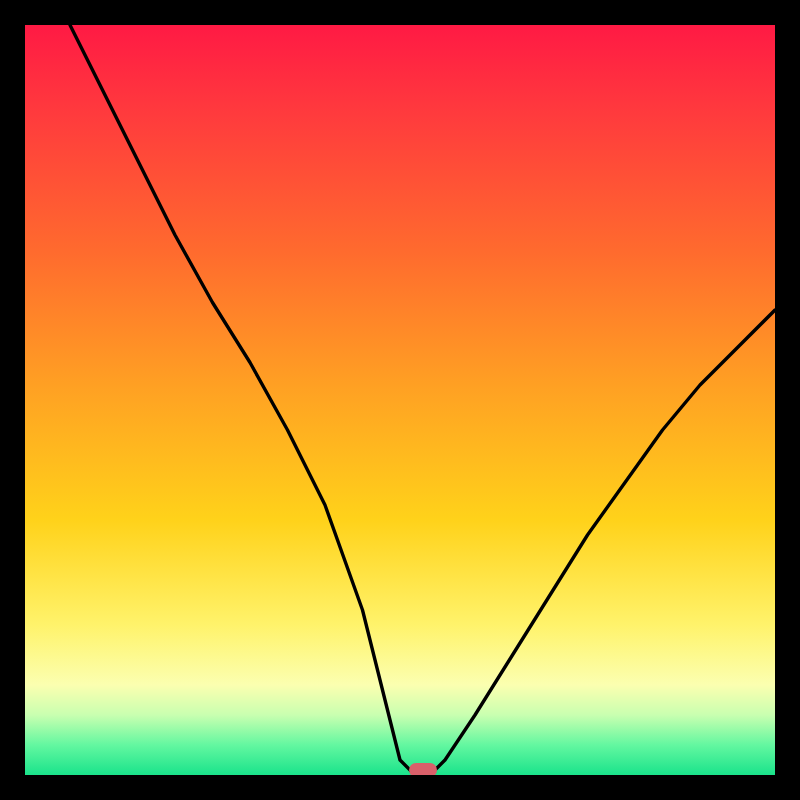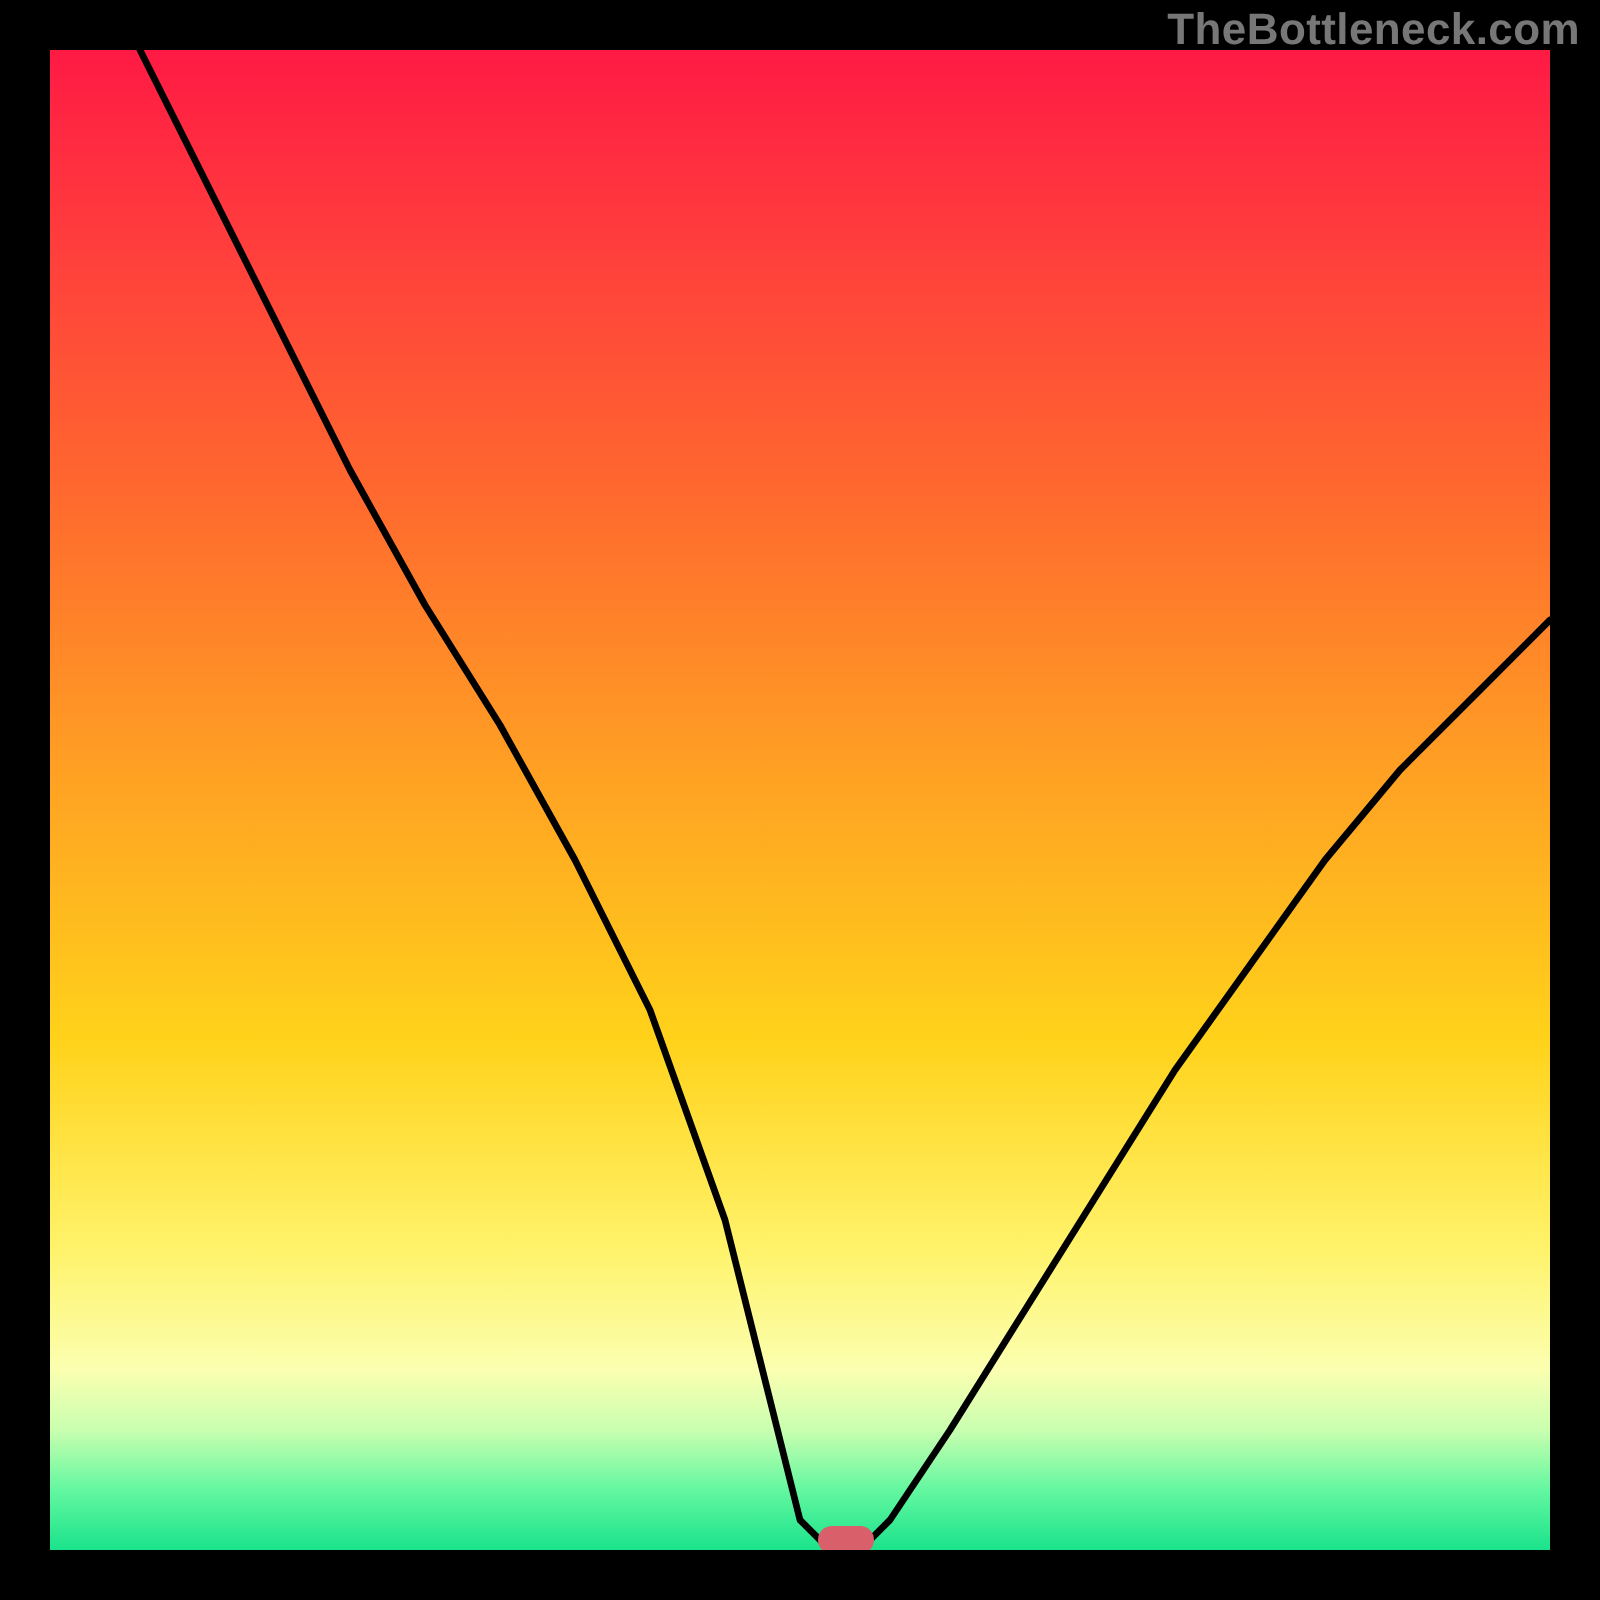--- a/index.html
+++ b/index.html
@@ -66,21 +66,20 @@
     height: 14px;
     border-radius: 7px;
     background: #d9606a;
     transform: translate(-50%, -50%);
   }
 </style>
 </head>
 <body>
 
 <div class="outer">
-  <div class="attribution">TheBottleneck.com</div>
 
   <div class="plot">
     <div class="gradient"></div>
 
     <svg class="curve" viewBox="0 0 100 100" preserveAspectRatio="none">
       <path id="curve-path" fill="none" stroke="#000" stroke-width="0.45" stroke-linecap="round" stroke-linejoin="round" d="M6.00 0.00 L10.00 8.00 L15.00 18.00 L20.00 28.00 L25.00 37.00 L30.00 45.00 L35.00 54.00 L40.00 64.00 L45.00 78.00 L48.00 90.00 L50.00 98.00 L52.00 100.00 L54.00 100.00 L56.00 98.00 L60.00 92.00 L65.00 84.00 L70.00 76.00 L75.00 68.00 L80.00 61.00 L85.00 54.00 L90.00 48.00 L95.00 43.00 L100.00 38.00"></path>
     </svg>
 
     <div id="marker" class="marker" style="left: 53%; top: 99.3%;"></div>
   </div>

